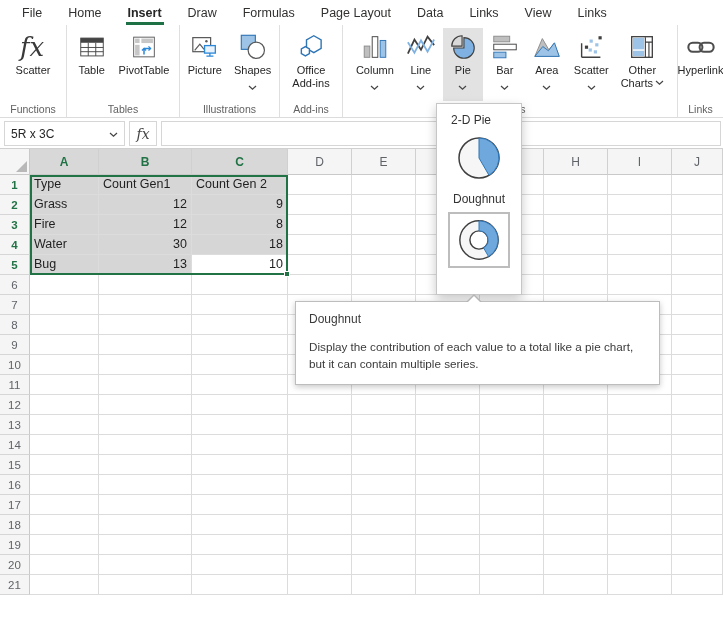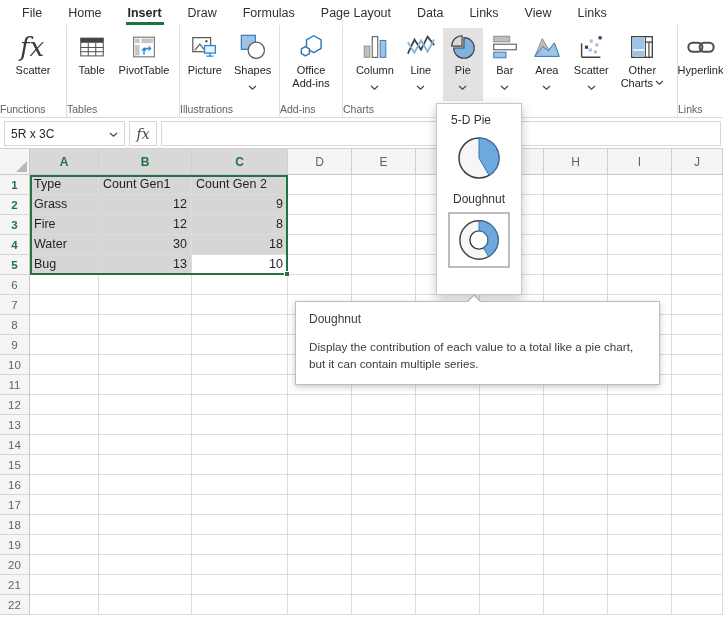--- a/index.html
+++ b/index.html
@@ -22,21 +22,21 @@
   .rgroup { position:absolute; top:0; height:92px; border-right:1px solid #e1dfdd; }
   .rgroup.last { border-right:none; }
   .rbtns { display:flex; justify-content:center; align-items:flex-start; gap:2px; height:76px; padding-top:3px; }
   .rbtn { display:flex; flex-direction:column; align-items:center; padding:2px 5px 0 5px;
     min-height:73px; cursor:default; }
   .rbtn.active { background:#e2e2e2; }
   .ric { height:34px; display:flex; align-items:center; justify-content:center; }
   .rlab { font-size:11px; color:#262626; text-align:center; line-height:13px; white-space:nowrap; }
   .rlab .chv-inline svg { margin-left:2px; vertical-align:1px; }
   .rchev { margin-top:6px; line-height:6px; }
-  .glabel { position:absolute; bottom:2px; left:0; right:0; text-align:left;
+  .glabel { position:absolute; bottom:2px; left:0; right:0; text-align:center;
     font-size:10.5px; color:#616161; }
 
   
   #formulabar { position:absolute; top:118px; left:0; width:723px; height:31px;
     background:#fff; border-bottom:1px solid #d0d0d0; }
   .namebox { position:absolute; left:4px; top:3px; width:121px; height:25px;
     border:1px solid #d6d6d6; background:#fff; display:flex; align-items:center;
     padding:0 6px; font-size:12px; color:#262626; }
   .namebox .nb-chev { margin-left:auto; }
   .fxbtn { position:absolute; left:129px; top:3px; width:28px; height:25px;
@@ -614,40 +614,27 @@
         <div class="cell" style="width: 93px;"></div>
         <div class="cell" style="width: 96px;"></div>
         <div class="cell" style="width: 64px;"></div>
         <div class="cell" style="width: 64px;"></div>
         <div class="cell" style="width: 64px;"></div>
         <div class="cell" style="width: 64px;"></div>
         <div class="cell" style="width: 64px;"></div>
         <div class="cell" style="width: 64px;"></div>
         <div class="cell" style="width: 51px;"></div>
       </div>
-      <div class="grow">
-        <div class="rh">22</div>
-        <div class="cell" style="width: 69px;"></div>
-        <div class="cell" style="width: 93px;"></div>
-        <div class="cell" style="width: 96px;"></div>
-        <div class="cell" style="width: 64px;"></div>
-        <div class="cell" style="width: 64px;"></div>
-        <div class="cell" style="width: 64px;"></div>
-        <div class="cell" style="width: 64px;"></div>
-        <div class="cell" style="width: 64px;"></div>
-        <div class="cell" style="width: 64px;"></div>
-        <div class="cell" style="width: 51px;"></div>
-      </div>
       <div id="sel-overlay">
         <div id="sel-handle"></div>
       </div>
     </div>
 
   <div id="pie-dropdown">
-    <div class="dd-section">5-D Pie</div>
+    <div class="dd-section">2-D Pie</div>
     <div class="dd-opt" id="dd-pie-opt">
         <svg width="48" height="48" viewBox="0 0 48 48">
           <circle cx="24" cy="24" r="20" fill="#f6f6f6" stroke="#3f3f3f" stroke-width="1.5"></circle>
           <path d="M24 24V4a20 20 0 0 1 10 37.3z" fill="#6fa8dc" stroke="#2e75b6" stroke-width="1"></path>
         </svg>
       </div>
     <div class="dd-label">Doughnut</div>
     <div class="dd-doughnut-box" id="dd-doughnut-opt">
         <svg width="46" height="46" viewBox="0 0 48 48">
           <circle cx="24" cy="24" r="20" fill="#f6f6f6" stroke="#3f3f3f" stroke-width="1.5"></circle>

